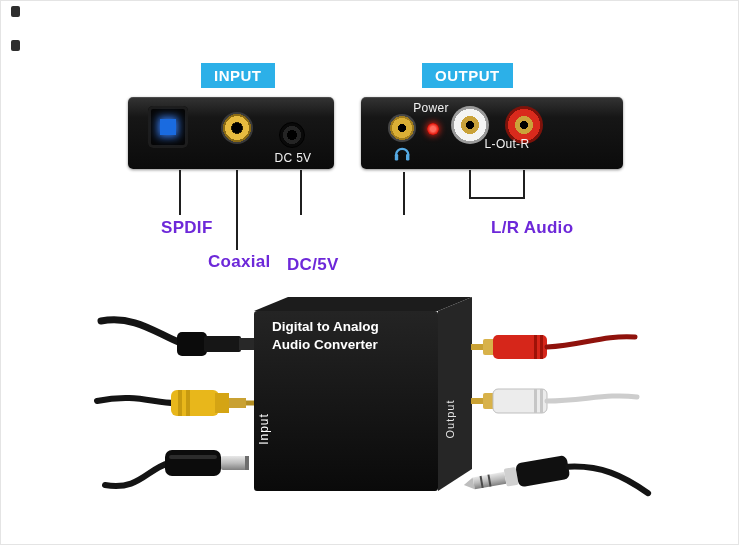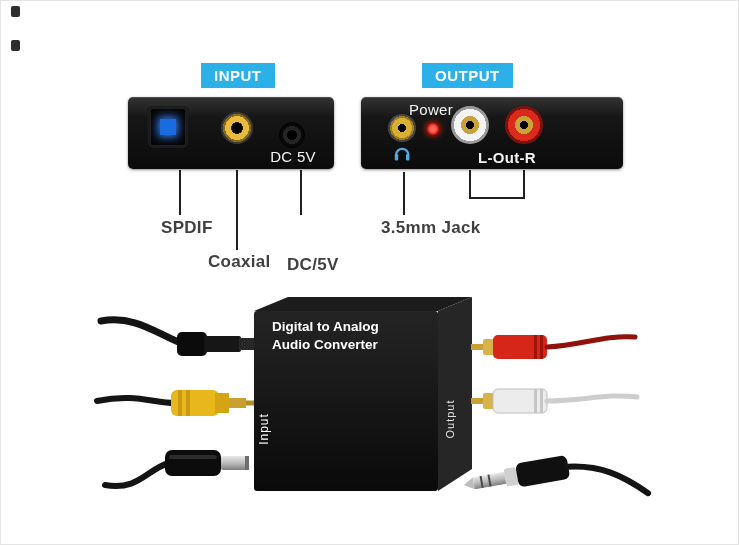--- a/index.html
+++ b/index.html
@@ -38,40 +38,40 @@
   .optical .lens{ width:16px; height:16px; background:#1a6be0; box-shadow:0 0 9px 2px rgba(58,132,255,.95); }
   .coax{
     position:absolute; left:93px; top:15px; width:32px; height:32px; border-radius:50%;
     background:radial-gradient(circle,#000 0 5px,#2a2005 5px 6px,#e7bb3f 6px 12px,#8a6a14 12px 14px,#3a3a3a 14px 16px);
   }
   .dcport{
     position:absolute; left:151px; top:25px; width:26px; height:26px; border-radius:50%;
     background:radial-gradient(circle,#000 0 5px,#242424 5px 9px,#090909 9px 13px);
     border:1px solid #000;
   }
-  .ptext{ position:absolute; color:#f2f2f2; font-size:15px; letter-spacing:.3px; text-align:center; }
+  .ptext{ position:absolute; color:#f2f2f2; font-size:12px; letter-spacing:.3px; text-align:center; }
   .jack{
     position:absolute; left:27px; top:17px; width:28px; height:28px; border-radius:50%;
     background:radial-gradient(circle,#000 0 4px,#d9ae35 4px 10px,#a07c1d 10px 12px,#454545 12px 14px);
   }
   .led{
     position:absolute; left:66px; top:26px; width:12px; height:12px; border-radius:50%;
     background:radial-gradient(circle,#ff6a5c 0 30%,#e00b00 70%,#8a0500 100%);
     box-shadow:0 0 6px 1px rgba(255,35,20,.8);
   }
   .rca{ position:absolute; width:38px; height:38px; border-radius:50%; }
   .rca-white{ left:90px; top:9px;
     background:radial-gradient(circle,#000 0 4px,#caa23a 4px 9px,#f4f4f4 9px 16px,#9b9b9b 16px 19px); }
   .rca-red{ left:144px; top:9px;
     background:radial-gradient(circle,#000 0 4px,#caa23a 4px 9px,#d92a1c 9px 16px,#7e120a 16px 19px); }
 
   
   .vline{ position:absolute; width:2px; background:#1f1f1f; }
   .hline{ position:absolute; height:2px; background:#1f1f1f; }
-  .callout{ position:absolute; font-size:17px; font-weight:700; color:#404040; letter-spacing:.3px; }
+  .callout{ position:absolute; font-size:17px; font-weight:700; color:#6d28d9; letter-spacing:.3px; }
 
   
   #photo{ position:absolute; left:0; top:278px; }
   #photo text{ font-family:"Liberation Sans", sans-serif; }
 </style>
 </head>
 <body>
 
 <div id="canvas">
 
@@ -94,35 +94,35 @@
     <div class="ptext" style="left:40px; top:4px; width:60px;">Power</div>
     <div class="jack"></div>
     <div class="led"></div>
     <svg width="18" height="18" viewBox="0 0 18 18" style="position:absolute; left:32px; top:47px;">
       <path d="M3 11 a6.2 6.2 0 0 1 12.4 0" stroke="#55a9e2" stroke-width="2.2" fill="none"></path>
       <rect x="1.8" y="10" width="3.4" height="6.4" rx="1.2" fill="#55a9e2"></rect>
       <rect x="13" y="10" width="3.4" height="6.4" rx="1.2" fill="#55a9e2"></rect>
     </svg>
     <div class="rca rca-white"></div>
     <div class="rca rca-red"></div>
-    <div class="ptext" style="left:90px; top:52px; width:112px;font-weight:bold;">L-Out-R</div>
+    <div class="ptext" style="left:90px; top:40px; width:112px;">L-Out-R</div>
   </div>
 
   <div class="vline" style="left:178px; top:169px; height:45px;"></div>
   <div class="vline" style="left:235px; top:169px; height:80px;"></div>
   <div class="vline" style="left:299px; top:169px; height:45px;"></div>
   <div class="vline" style="left:402px; top:171px; height:43px;"></div>
   <div class="vline" style="left:468px; top:169px; height:29px;"></div>
   <div class="vline" style="left:522px; top:169px; height:29px;"></div>
   <div class="hline" style="left:468px; top:196px; width:56px;"></div>
 
   <div class="callout" style="left:160px; top:217px;">SPDIF</div>
   <div class="callout" style="left:207px; top:251px;">Coaxial</div>
   <div class="callout" style="left:286px; top:217px;margin-top:37px;">DC/5V</div>
-  <div class="callout" style="left:380px; top:217px;">3.5mm Jack</div>
+  <div class="callout" style="left:490px; top:217px;">L/R Audio</div>
 
   <svg id="photo" width="739" height="267" viewBox="0 0 739 267">
     <defs>
       <linearGradient id="gFront" x1="0" y1="0" x2="0" y2="1">
         <stop offset="0" stop-color="#242424"></stop>
           <stop offset="1" stop-color="#0a0a0a"></stop>
       </linearGradient>
       <linearGradient id="gMetal" x1="0" y1="0" x2="0" y2="1">
         <stop offset="0" stop-color="#e8e8e8"></stop>
           <stop offset=".5" stop-color="#bcbcbc"></stop>

